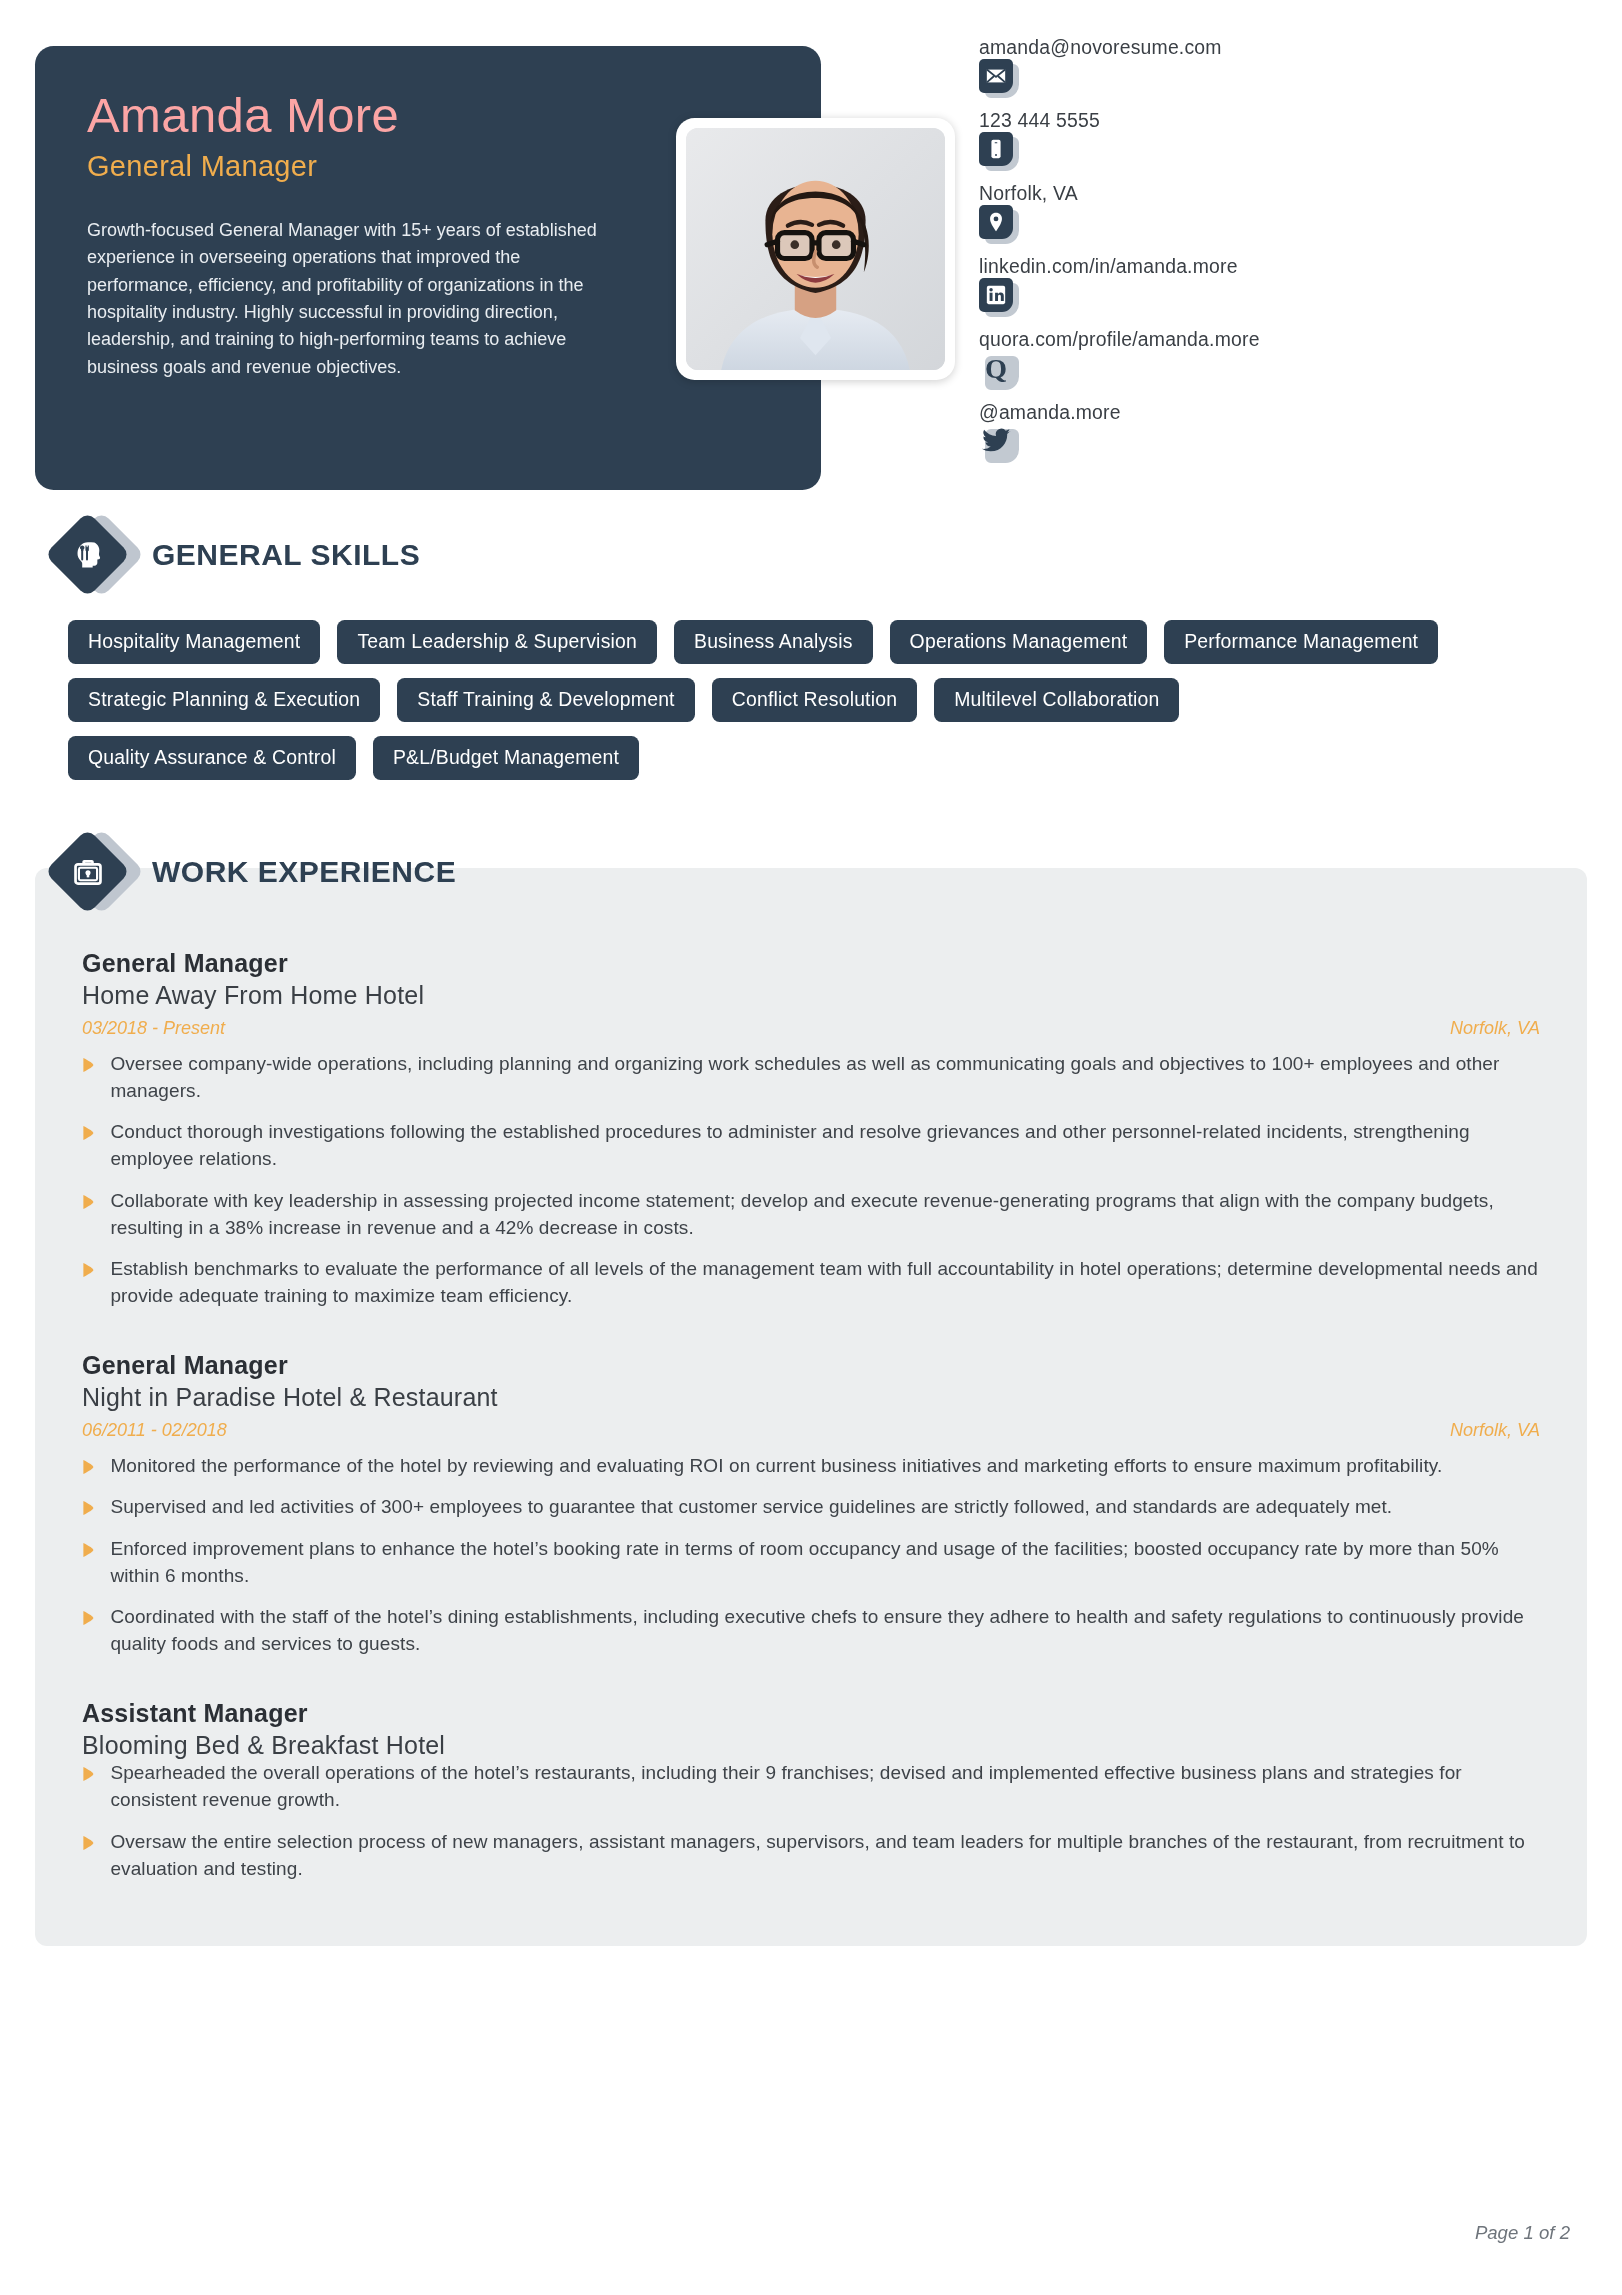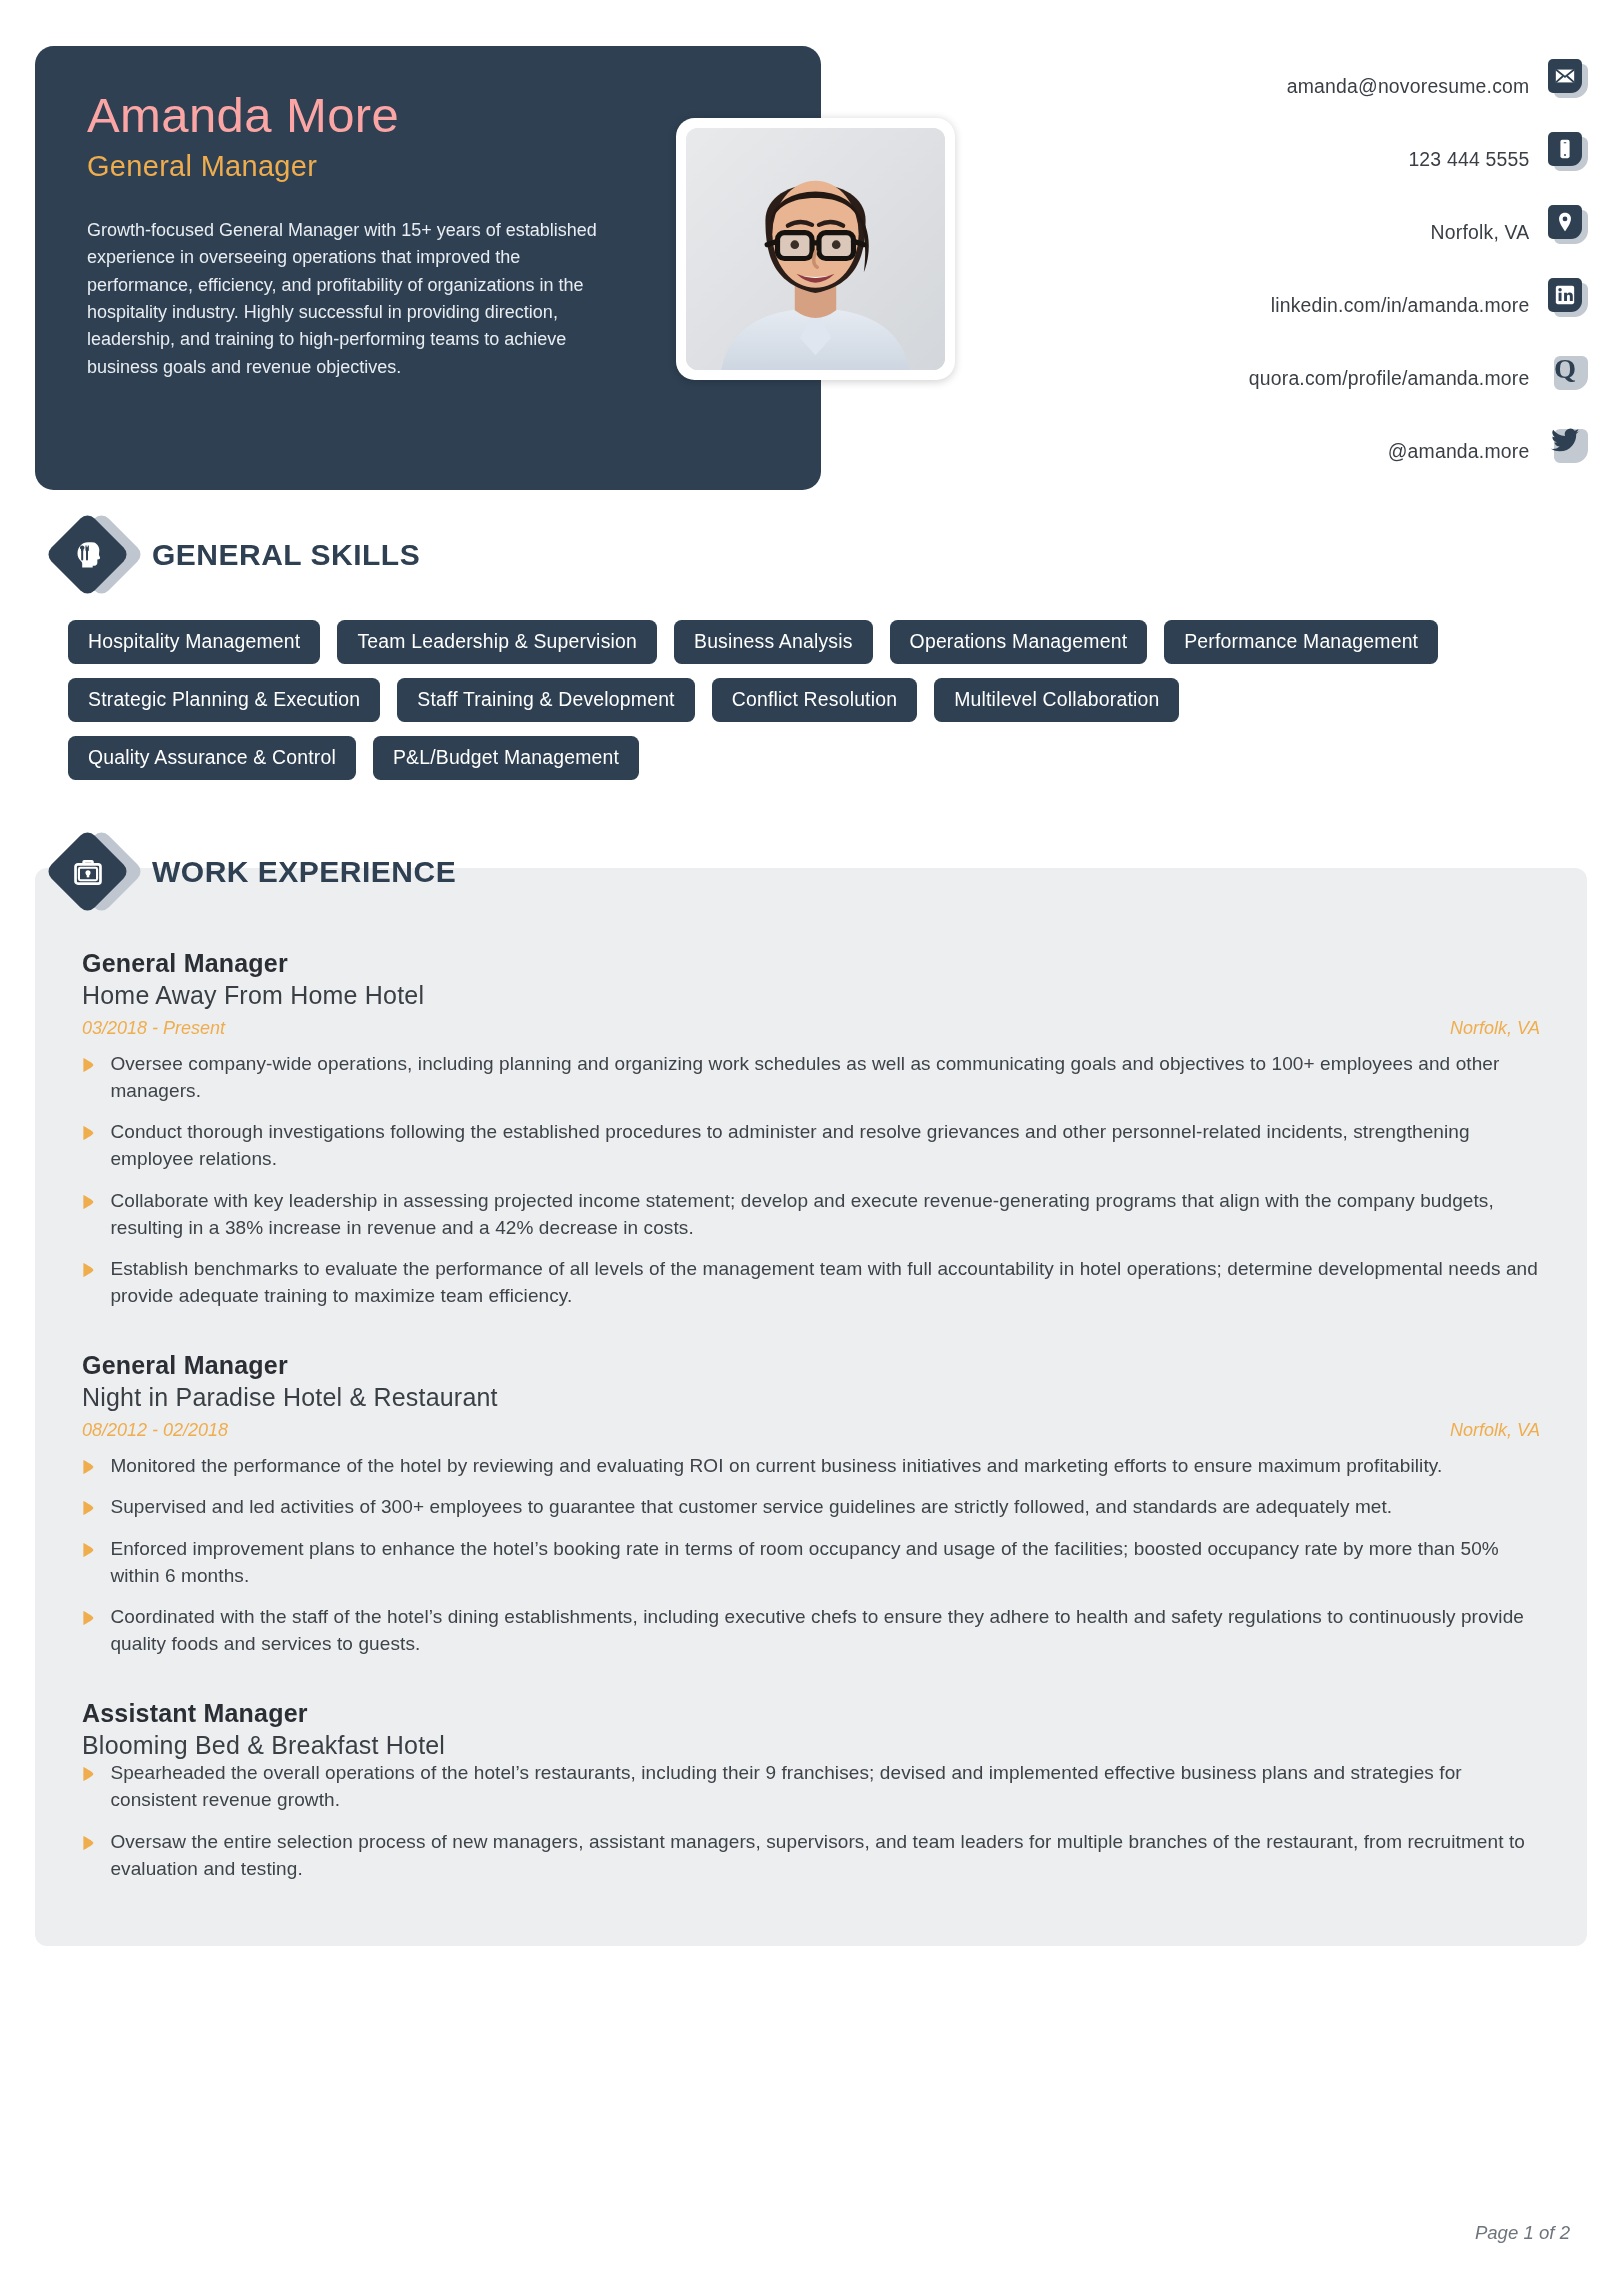--- a/index.html
+++ b/index.html
@@ -65,23 +65,24 @@
   .photo svg { position:absolute; left:0; top:0; width:100%; height:100%; }
 
   
   .contact-list {
     position: absolute;
     right: 35px; top: 25px;
     width: 608px;
   }
   .contact-row {
     display: flex;
-    align-items: flex-end;
+    align-items: flex-start;
     justify-content: flex-end;
     height: 73px;
+    flex-direction: column;
   }
   .contact-text {
     font-size: 19.4px;
     color: #3a3f45;
     font-weight: 300;
     text-align: right;
     padding-right: 18.6px;
     letter-spacing: 0.2px;
   }
   .contact-icon-wrap { position: relative; width: 39px; height: 39px; flex: none; }
@@ -466,21 +467,21 @@
               </span>
             <span class="bullet-text">Establish benchmarks to evaluate the performance of all levels of the management team with full accountability in hotel operations; determine developmental needs and provide adequate training to maximize team efficiency.</span>
           </li>
         </ul>
       </div>
 
       <div class="job">
         <div class="job-role">General Manager</div>
         <div class="job-company">Night in Paradise Hotel &amp; Restaurant</div>
         <div class="job-meta">
-          <span class="job-dates">08/2012 - 02/2018</span>
+          <span class="job-dates">06/2011 - 02/2018</span>
           <span class="job-location">Norfolk, VA</span>
         </div>
         <ul class="bullets">
           <li class="bullet">
             <span class="bullet-marker">
                 <svg viewBox="0 0 12 16">
                   <path d="M1 1 C7 4 11 6.5 11 8 C11 9.5 7 12 1 15 Z"></path>
                 </svg>
               </span>
             <span class="bullet-text">Monitored the performance of the hotel by reviewing and evaluating ROI on current business initiatives and marketing efforts to ensure maximum profitability.</span>

